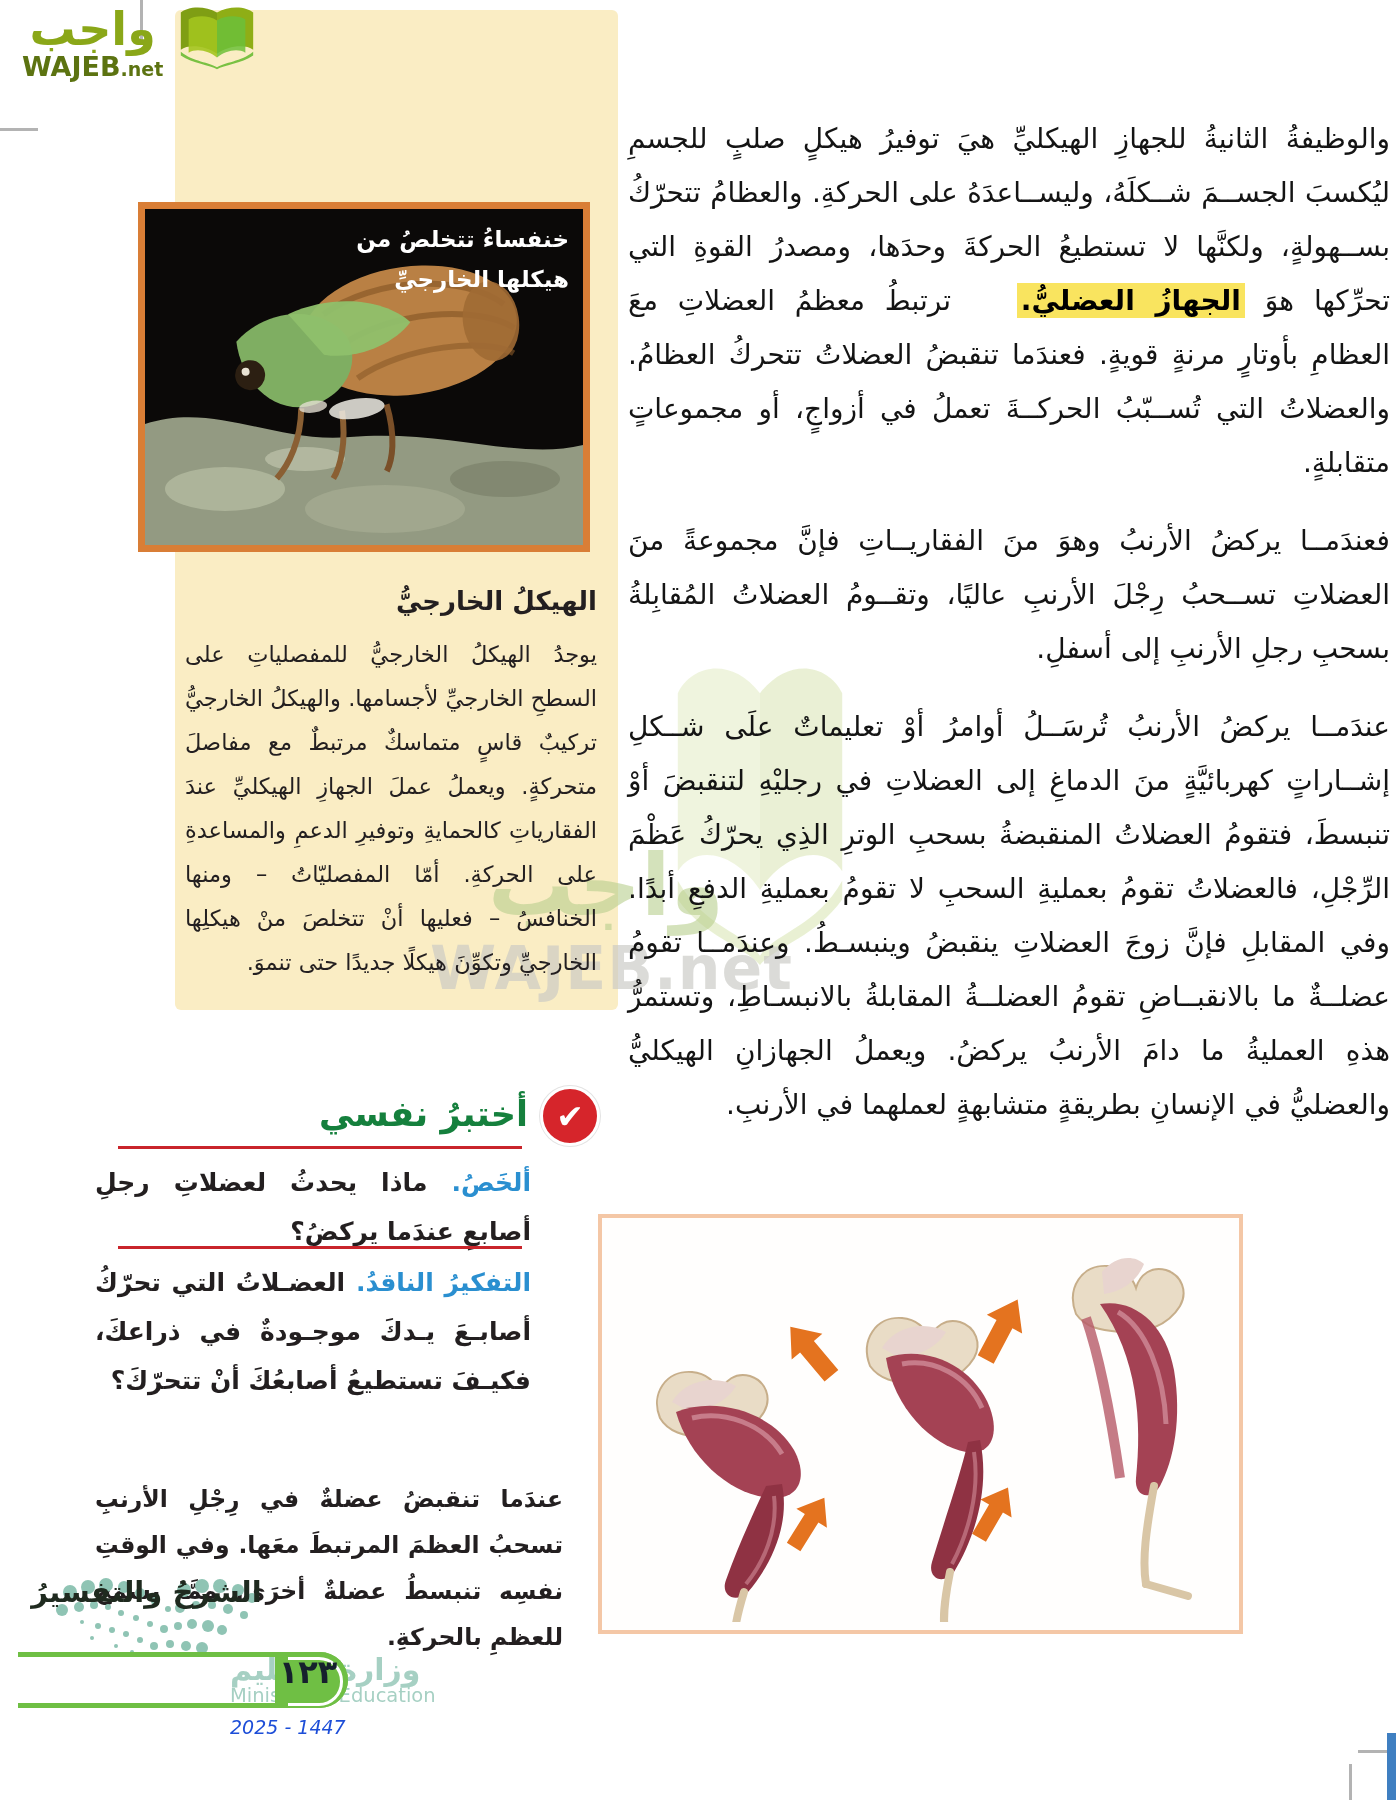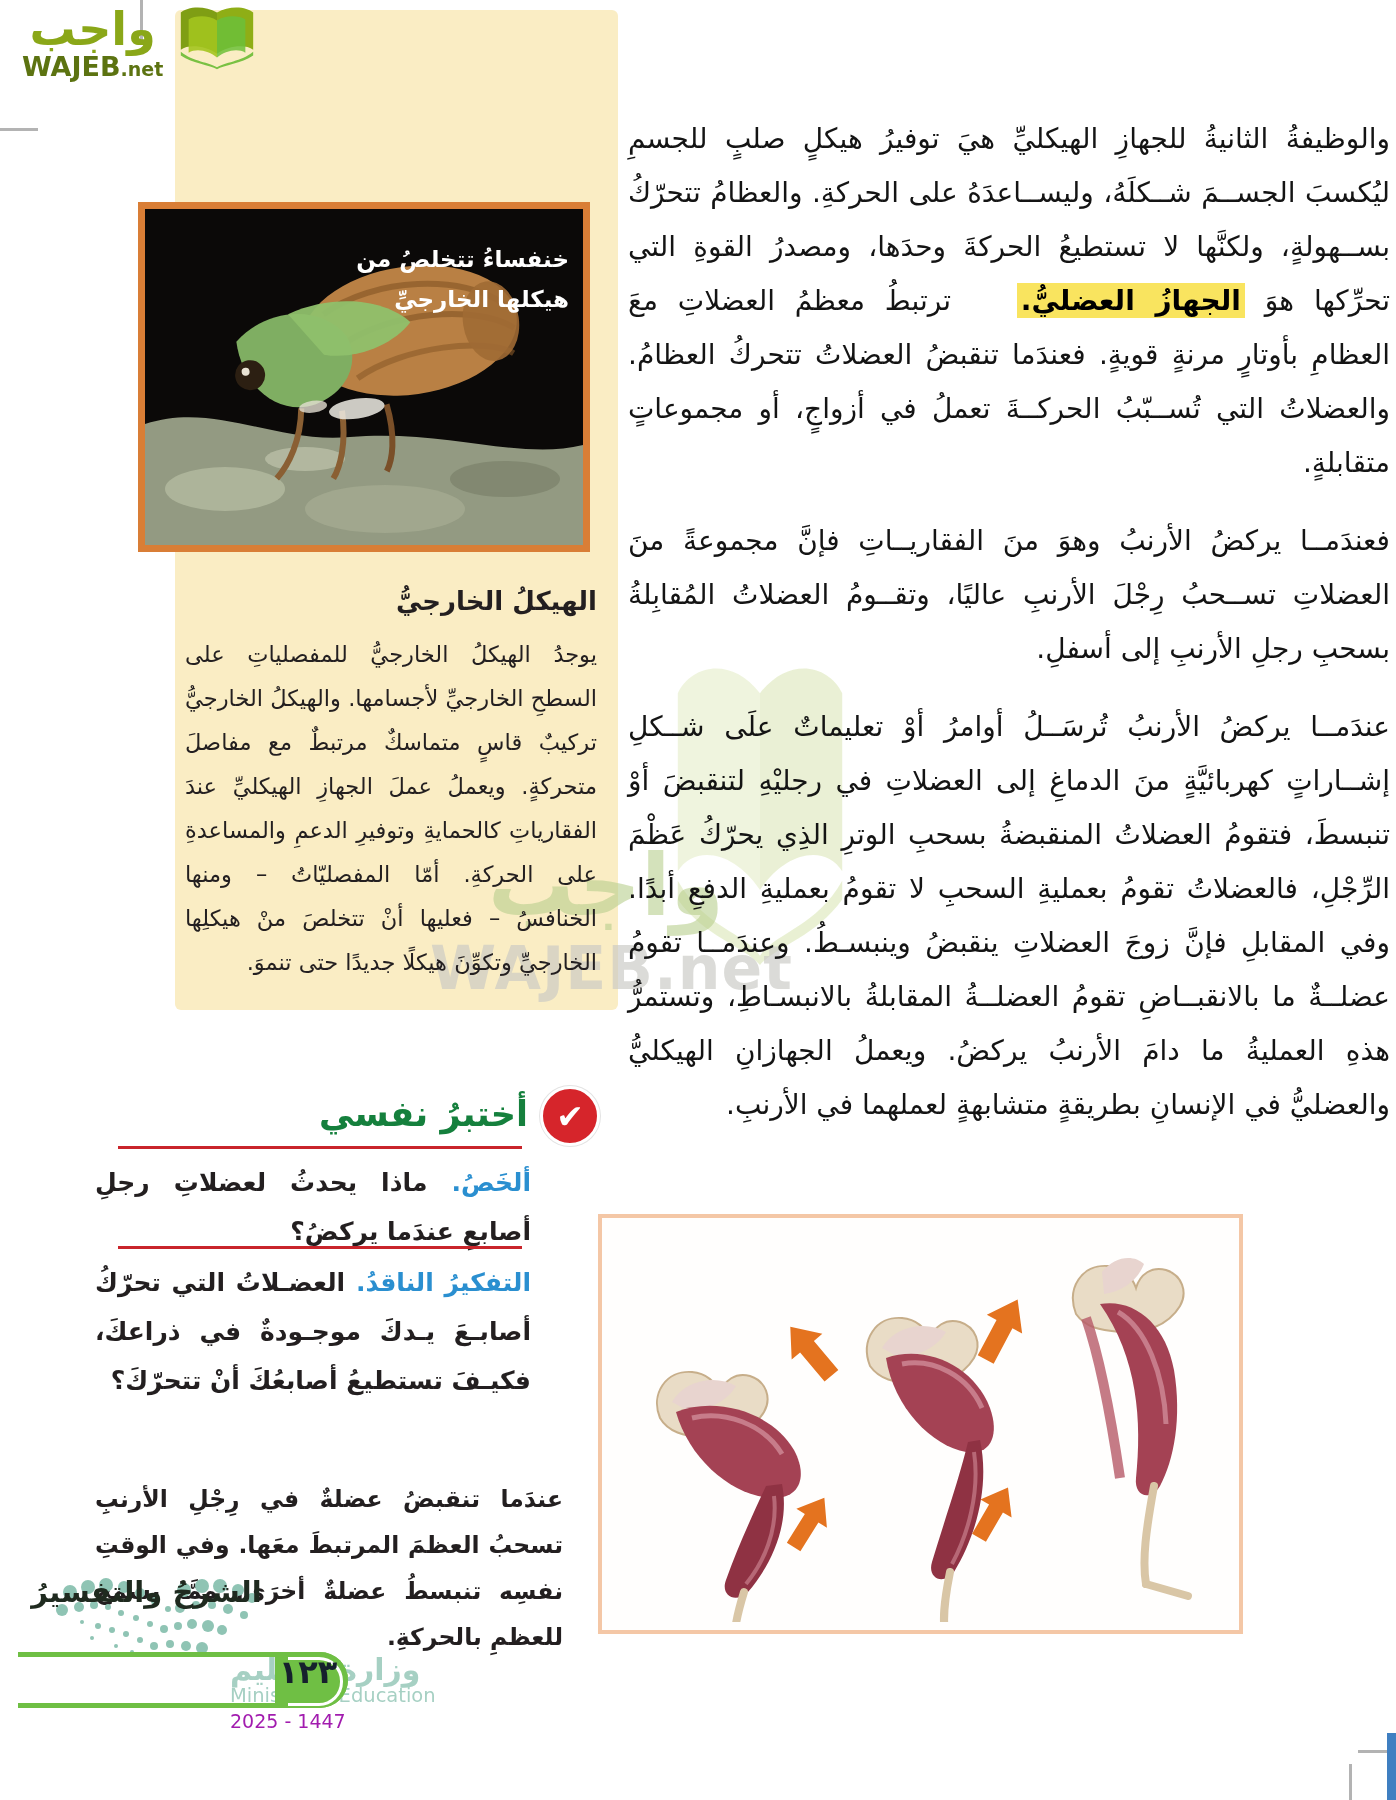--- a/index.html
+++ b/index.html
@@ -22,21 +22,21 @@
   
   .watermark{position:absolute;left:430px;top:665px;width:430px;height:350px;pointer-events:none;}
   .wm-book{position:absolute;right:0;top:0;opacity:.45;}
   .wm-ar{position:absolute;left:58px;top:170px;font-size:86px;font-weight:bold;color:#b9cf8e;opacity:.6;}
   .wm-en{position:absolute;left:0px;top:268px;font-size:60px;font-weight:bold;color:#c9c9c4;opacity:.65;letter-spacing:1px;}
 
   
   .photo{position:absolute;left:138px;top:202px;width:438px;height:336px;background:#0b0908;border:7px solid #d97e36;}
   .photo svg{position:absolute;left:0;top:0;}
   .photo-caption{position:absolute;top:10px;right:14px;text-align:right;color:#ffffff;font-weight:bold;
-                 font-size:23px;line-height:1.75;direction:rtl;margin-top:20px;}
+                 font-size:23px;line-height:1.75;direction:rtl;}
 
   
   .panel-heading{position:absolute;left:185px;top:586px;width:412px;font-size:26px;font-weight:bold;
                  color:#231f20;text-align:right;direction:rtl;}
   .panel-body{position:absolute;left:185px;top:632px;width:412px;font-size:22.5px;font-weight:normal;
               color:#231f20;text-align:justify;direction:rtl;line-height:44px;}
 
   
   .article{position:absolute;left:628px;top:112px;width:762px;direction:rtl;text-align:justify;
            font-size:28px;line-height:54px;color:#141414;}
@@ -62,21 +62,21 @@
   .figure{position:absolute;left:598px;top:1214px;width:637px;height:412px;border:4px solid #f4c7a6;background:#fffefd;}
 
   
   .dots{position:absolute;left:52px;top:1574px;}
   .tab{position:absolute;left:18px;top:1652px;width:330px;height:56px;background:#6fbf44;
        border-radius:0 30px 30px 0;z-index:1;}
   .tab-inner{position:absolute;left:0;top:5px;width:257px;height:46px;background:#ffffff;}
   .ministry{position:absolute;left:230px;top:1652px;width:240px;z-index:2;color:#a6d0c3;}
   .min-ar{font-size:30px;font-weight:bold;direction:rtl;text-align:left;line-height:1.2;}
   .min-en{font-size:19.5px;line-height:1.0;margin-top:-2px;}
-  .min-year{font-size:19px;line-height:1.2;margin-top:4px;color:#a21caf;}
+  .min-year{font-size:19px;line-height:1.2;margin-top:10px;color:#1d4ed8;font-style:italic;}
   .tab-cap{position:absolute;left:275px;top:1652px;width:73px;height:56px;background:#6fbf44;
            border-radius:0 30px 30px 0;z-index:3;}
   .tab-capline{position:absolute;right:5px;top:5px;width:52px;height:43px;border:3px solid #ffffff;
                border-left:none;border-radius:0 24px 24px 0;}
   .tab-num{position:absolute;left:275px;top:1652px;width:66px;height:40px;display:flex;align-items:center;
            justify-content:center;font-size:32px;font-weight:bold;color:#16212d;z-index:4;}
   .tab-label{position:absolute;left:18px;top:1564px;width:257px;height:56px;display:flex;align-items:center;
              justify-content:center;font-size:29px;font-weight:bold;color:#1f2a1f;z-index:4;direction:rtl;}
 
   

